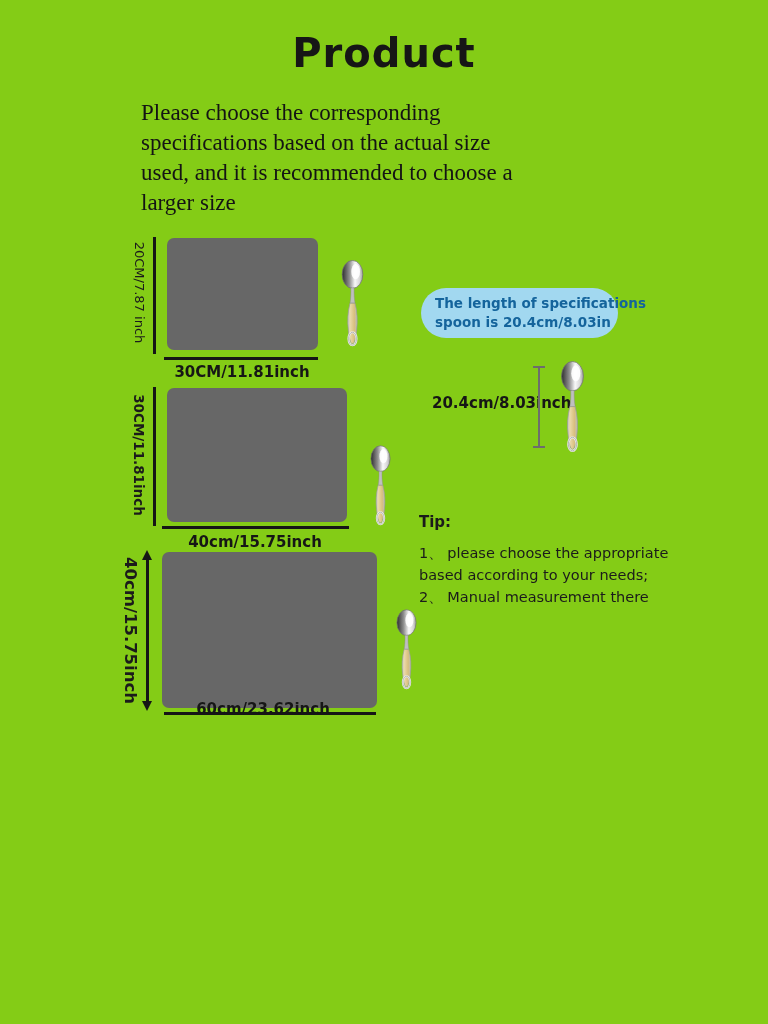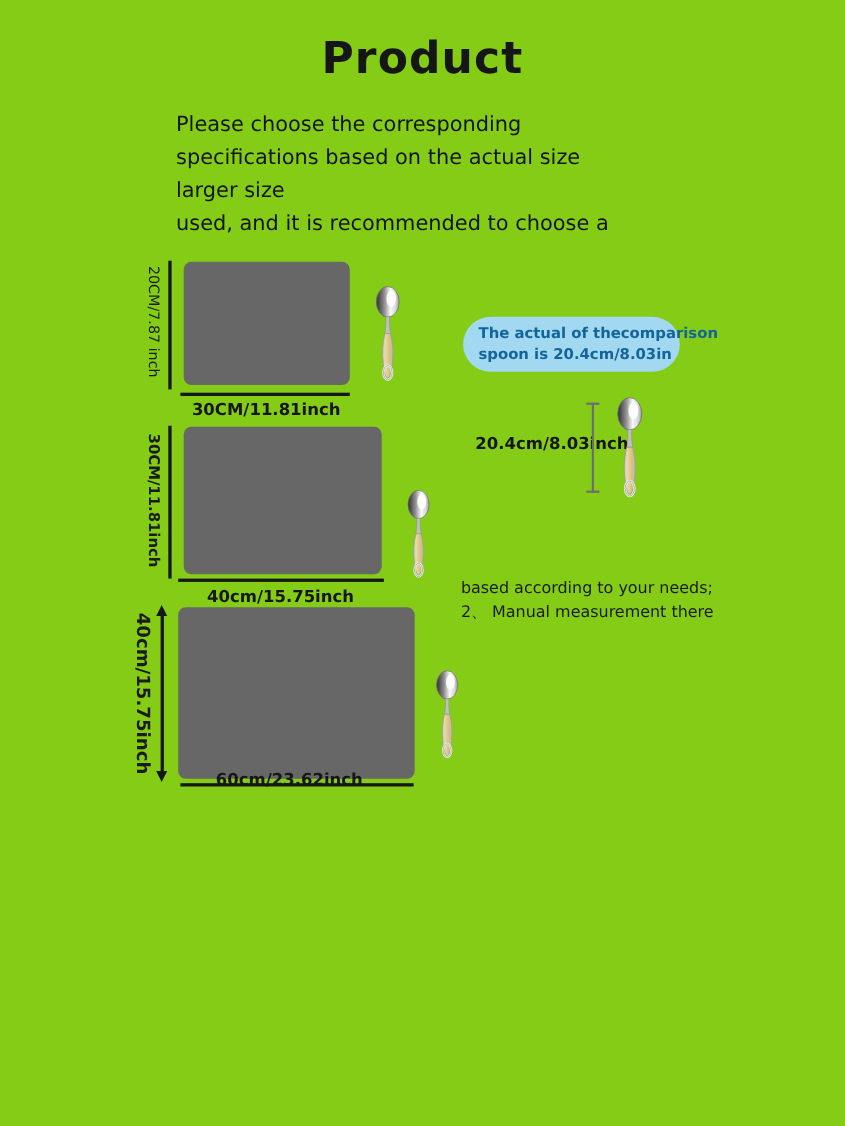--- a/index.html
+++ b/index.html
@@ -12,22 +12,22 @@
 
   
   .title {
     position:absolute; top:30px; left:0; width:768px;
     display:flex; justify-content:center; gap:28px;
     font-size:40px; font-weight:bold; letter-spacing:1px; color:#161616;
   }
 
   
   .intro {
-    position:absolute; left:160px; top:98px; width:460px;
-    font-size:19px; line-height:30px; font-weight:500; color:#141414;
+    position:absolute; left:141px; top:98px; width:460px;
+    font-size:23px; line-height:30px; font-weight:500; color:#141414;font-family:Liberation Serif, serif;
   }
 
   
   .mat {
     position:absolute; background:#676767; border-radius:7px;
   }
   .vline { position:absolute; width:3px; background:#161616; }
   .hline { position:absolute; height:3px; background:#161616; }
   .vlabel {
     position:absolute; text-align:center; white-space:nowrap;
@@ -133,22 +133,22 @@
 
 <div class="page">
 
   <div class="title">
     <span>Product</span>
   </div>
 
   <div class="intro">
     <div>Please choose the corresponding</div>
     <div>specifications based on the actual size</div>
+    <div>used, and it is recommended to choose a</div>
     <div>larger size</div>
-    <div>used, and it is recommended to choose a</div>
   </div>
 
   <div class="vlabel m1">20CM/7.87 inch</div>
   <div class="vline m1"></div>
   <div class="mat m1"></div>
   <div class="hline m1"></div>
   <div class="wlabel m1">30CM/11.81inch</div>
   <svg class="spoon s1">
       <use href="#spoon-shape"></use>
     </svg>
@@ -165,30 +165,32 @@
   <div class="vlabel m3">40cm/15.75inch</div>
   <div class="arrow-v"></div>
   <div class="mat m3"></div>
   <div class="hline m3"></div>
   <div class="wlabel m3">60cm/23.62inch</div>
   <svg class="spoon s4">
       <use href="#spoon-shape"></use>
     </svg>
 
   <div class="callout">
-    <div>The actual of thecomparison</div>
+    <div>The length of specifications</div>
     <div>spoon is 20.4cm/8.03in</div>
   </div>
 
   <div class="measure-label">20.4cm/8.03inch</div>
   <div class="ruler"></div>
   <svg class="spoon s3">
       <use href="#spoon-shape"></use>
     </svg>
 
   <div class="tips">
+    <div class="tip-heading">Tip:</div>
     <div class="tip-lines">
+      <div>1、 please choose the appropriate</div>
       <div>based according to your needs;</div>
       <div>2、 Manual measurement there</div>
     </div>
   </div>
 
 </div>
 
 </body></html>

